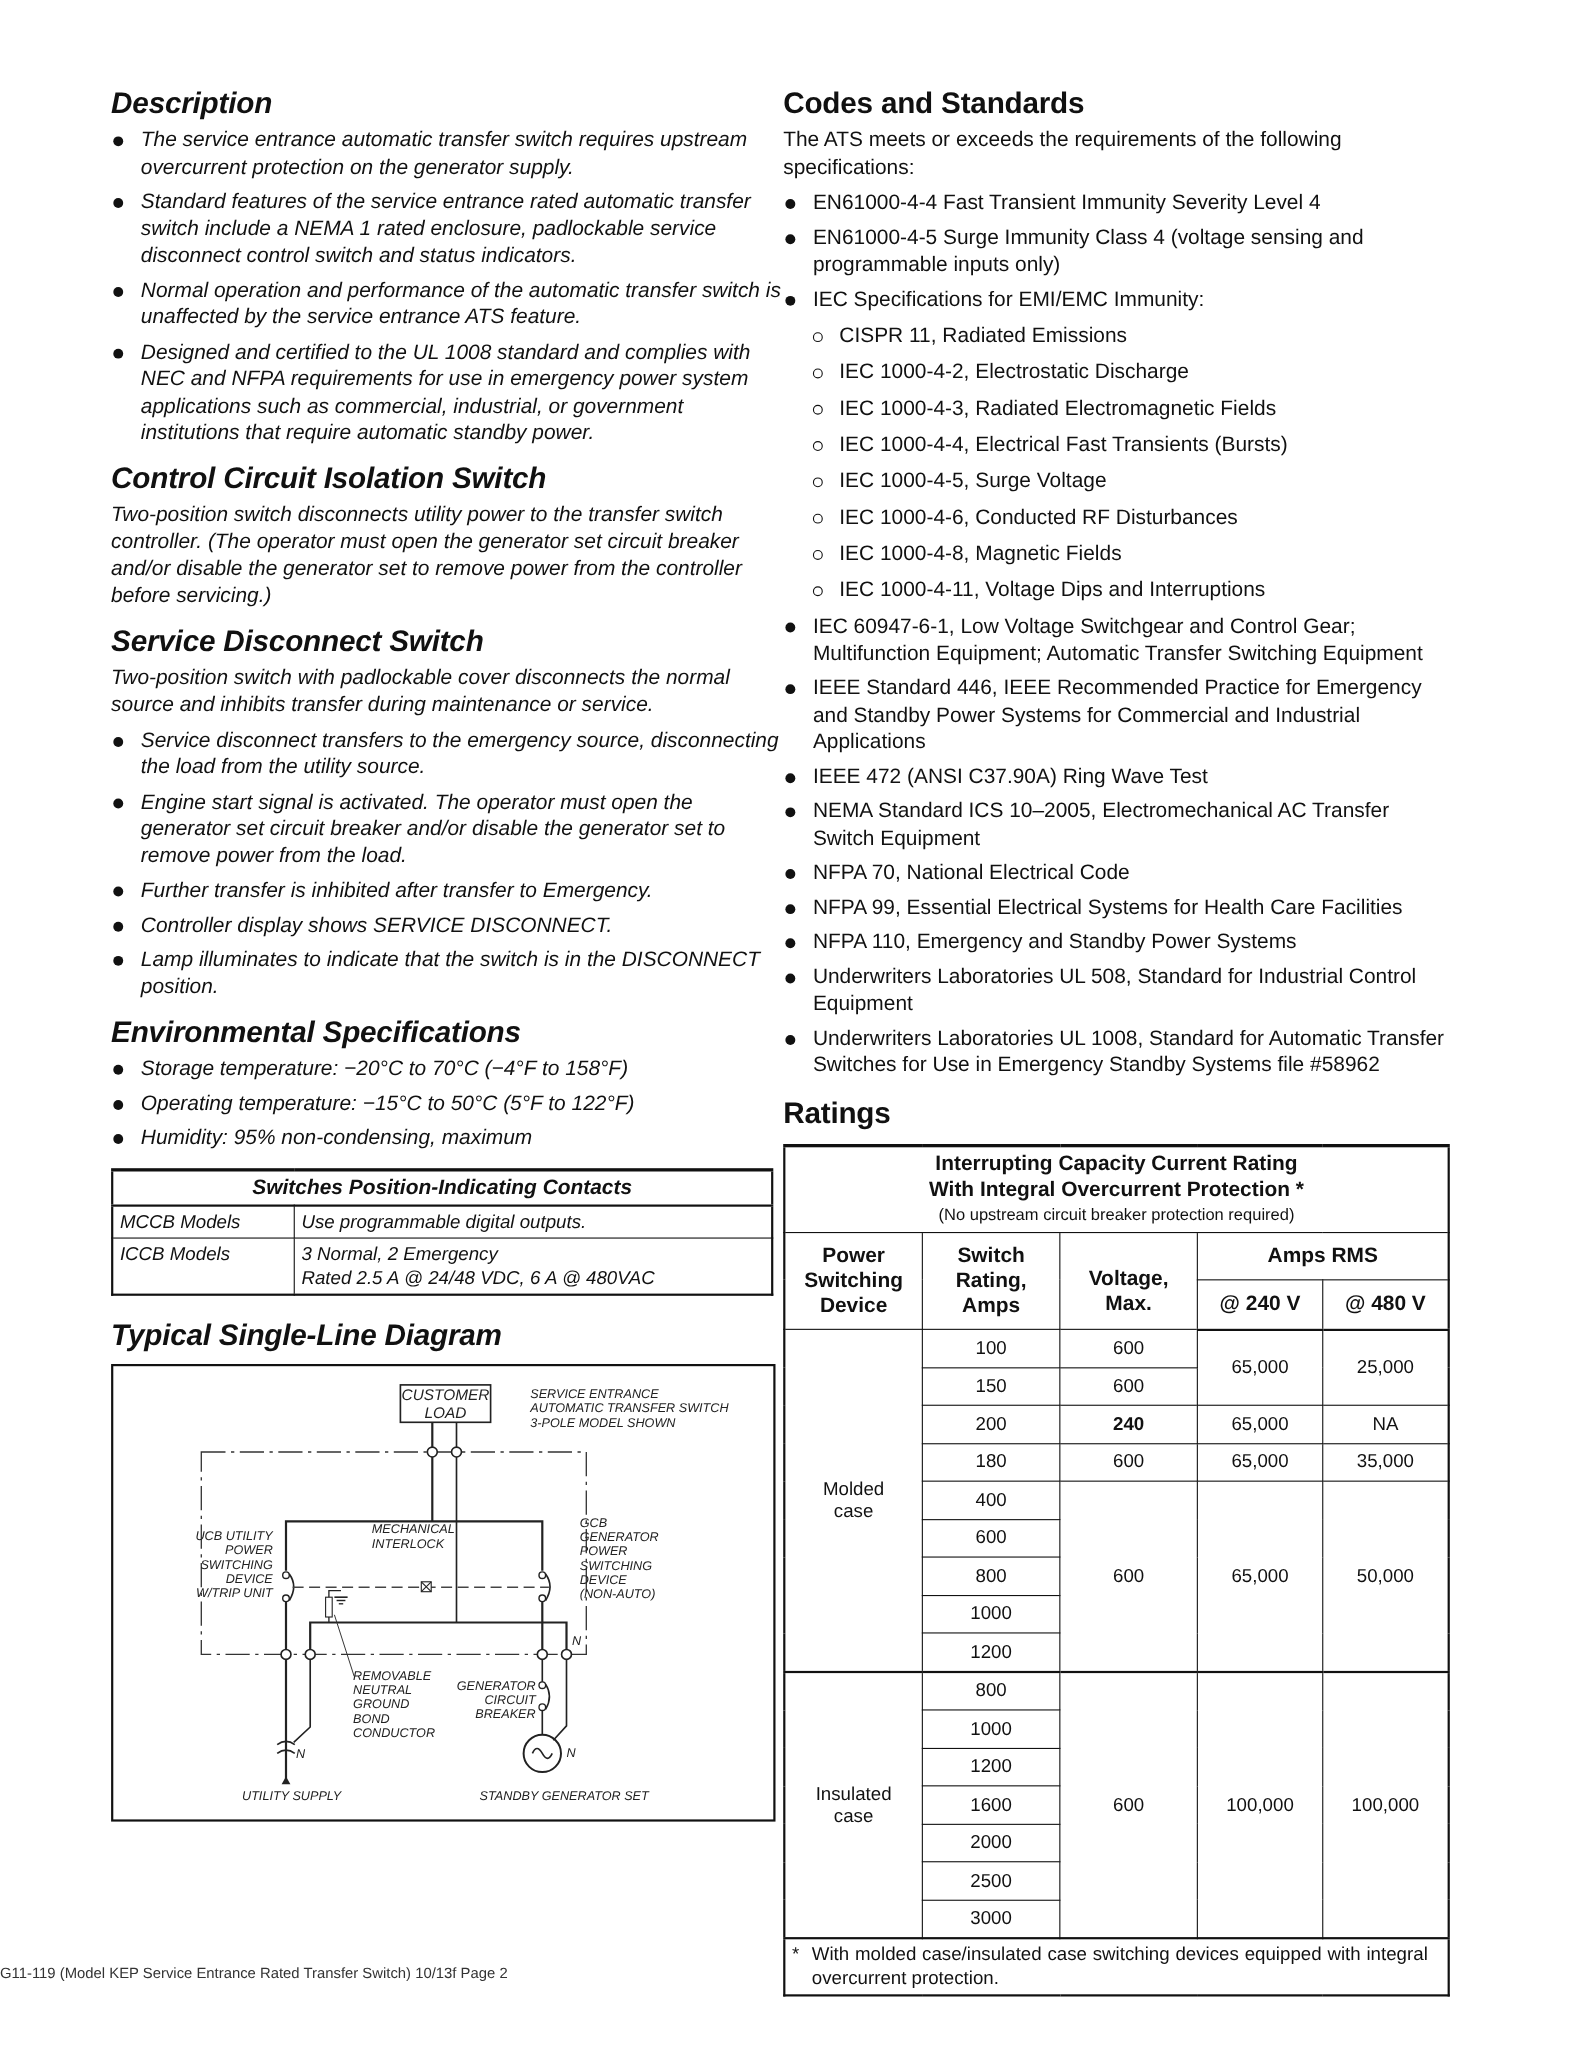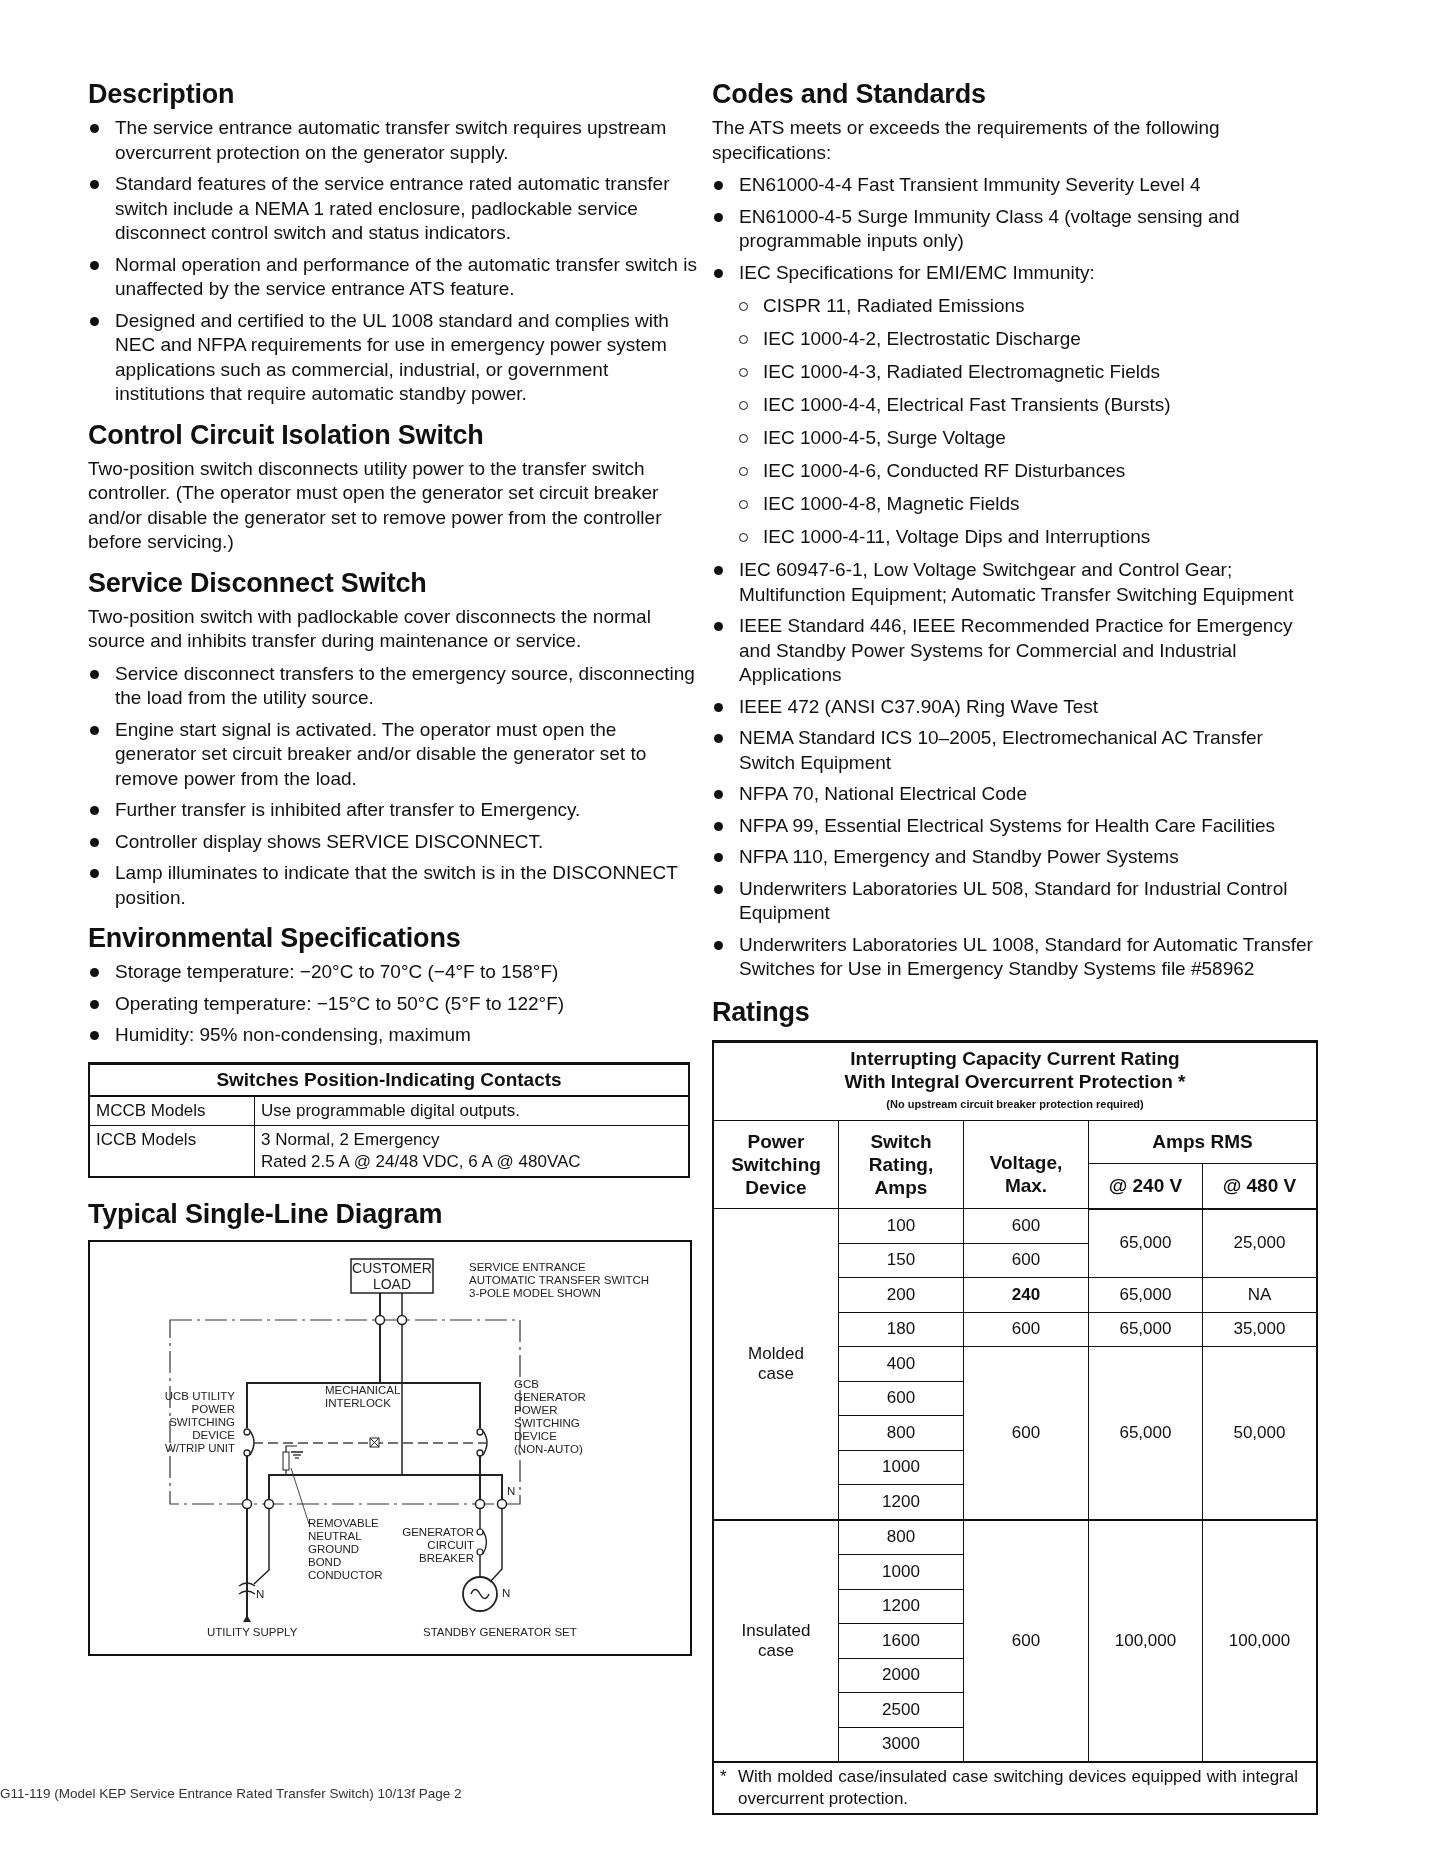--- a/index.html
+++ b/index.html
@@ -1,18 +1,18 @@
 <!DOCTYPE html>
 <html><head>
 <meta charset="utf-8">
 <style>
   html, body { margin: 0; padding: 0; background: #ffffff; }
   body { width: 1445px; height: 1870px; position: relative; font-family: "Liberation Sans", sans-serif; color: #111; }
   .col { position: absolute; top: 78px; }
-  .left { left: 88px; width: 610px; }
+  .left { left: 101px; width: 610px; font-style: italic; }
   .right { left: 712px; width: 606px; }
   h2 { font-size: 27px; font-weight: bold; margin: 0 0 6px 0; line-height: 32px; letter-spacing: -0.2px; }
   p.body { font-size: 19px; line-height: 24.5px; margin: 0 0 8px 0; }
   ul.bul { list-style: none; margin: 0; padding: 0; }
   ul.bul li { position: relative; padding-left: 27px; font-size: 19px; line-height: 24.5px; margin-bottom: 7px; }
   ul.bul li .dot { position: absolute; left: 2px; top: 8px; width: 9px; height: 9px; border-radius: 50%; background: #111; }
   ul.sub { list-style: none; margin: 0; padding: 0; }
   ul.sub li { position: relative; padding-left: 51px; font-size: 19px; line-height: 24.5px; margin-bottom: 8.5px; }
   ul.sub li .ring { position: absolute; left: 27px; top: 8px; width: 7px; height: 7px; border-radius: 50%; border: 1.3px solid #111; }
   .sec { margin-bottom: 12px; }
@@ -24,21 +24,21 @@
   .aux td.k { width: 152px; }
 
   .diagram-box { position: relative; width: 600px; height: 412px; border: 2px solid #111; margin-top: 10px; }
   .diagram-box svg { position: absolute; left: 0; top: 0; }
   .dtext { font-family: "Liberation Sans", sans-serif; font-size: 11.5px; fill: #222; }
   .dtext-lg { font-family: "Liberation Sans", sans-serif; font-size: 14px; fill: #222; }
 
   .ratings { width: 606px; border: 2px solid #111; margin-top: 12px; }
   .ratings td, .ratings th { border: 1.5px solid #111; text-align: center; font-size: 17px; padding: 4px; height: 25.5px; }
   .ratings .title { font-size: 19px; font-weight: bold; line-height: 23px; padding-top: 4px; border-top: 3px solid #111; }
-  .ratings .title .note { font-weight: bold; font-size: 11px; display: block; }
+  .ratings .title .note { font-weight: normal; font-size: 15px; display: block; }
   .ratings .hdr { font-weight: bold; font-size: 19px; line-height: 23px; }
   .ratings .hdrrow th { border-bottom: 2px solid #111; }
   .ratings .foot { text-align: left; font-size: 17px; line-height: 22px; padding: 3px 6px 3px 6px; border-top: 2px solid #111; }
   .ratings .foot .star { display: inline-block; width: 18px; vertical-align: top; }
   .ratings .foot .ftxt { display: inline-block; width: 560px; vertical-align: top; text-align: justify; }
   .bold { font-weight: bold; }
 
   .footer { position: absolute; top: 1786px; left: 0; width: 1445px; font-size: 13.5px; color: #333; }
 </style>
 </head>

